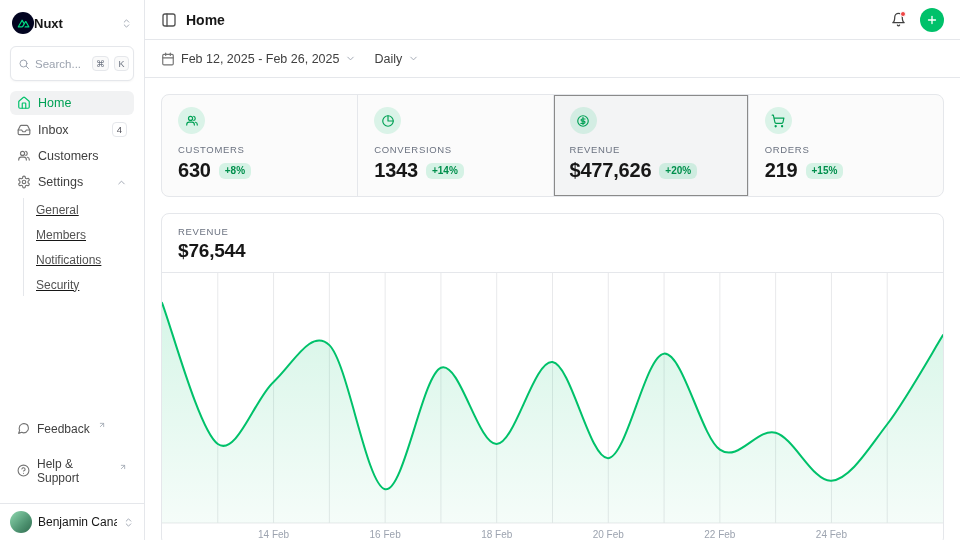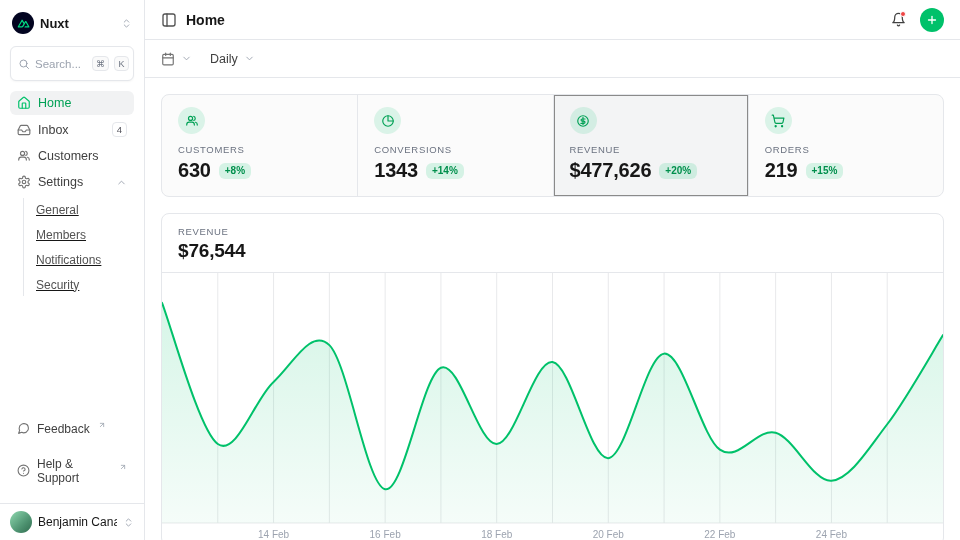--- a/index.html
+++ b/index.html
@@ -6,21 +6,21 @@
   html,body { width:960px; height:540px; overflow:hidden; }
   body {
     font-family:"Liberation Sans","DejaVu Sans",sans-serif;
     background:#fff; color:#171717; font-size:13px;
   }
   .app { display:flex; height:100%; }
 
   
   .sidebar { width:145px; min-width:145px; border-right:1px solid #e5e7eb;
     display:flex; flex-direction:column; padding:8px 10px 0; gap:8px; }
-  .team-row { display:flex; align-items:center; gap:6px; padding:4px 2px; cursor:pointer; border-radius:6px;justify-content:space-between; }
+  .team-row { display:flex; align-items:center; padding:4px 2px; cursor:pointer; border-radius:6px;justify-content:space-between; }
   .logo-circle { width:22px; height:22px; border-radius:50%; background:#020420;
     display:flex; align-items:center; justify-content:center; flex:none; }
   .team-name { font-size:13px; font-weight:700; flex:1; }
   .muted-ic { color:#9ca3af; display:flex; }
 
   .search-box { display:flex; align-items:center; gap:5px; border:1px solid #e5e7eb;
     border-radius:6px; height:35px; padding:0 4px 0 7px; background:#fff;
     box-shadow:0 1px 2px rgba(0,0,0,.04); cursor:text; }
   .search-text { flex:1; font-size:11.5px; color:#9ca3af; white-space:nowrap; overflow:hidden; }
   .kbd { display:inline-flex; align-items:center; justify-content:center; min-width:15px; height:15px;
@@ -262,20 +262,21 @@
     <div class="filterbar">
       <span class="filter-btn">
         <span class="nic">
           <svg width="14" height="14" viewBox="0 0 24 24" fill="none" stroke="currentColor" stroke-width="2" stroke-linecap="round" stroke-linejoin="round">
               <path d="M8 2v4"></path>
               <path d="M16 2v4"></path>
               <rect x="3" y="4" width="18" height="18" rx="2"></rect>
               <path d="M3 10h18"></path>
             </svg>
         </span>
+        <span>Feb 12, 2025 - Feb 26, 2025</span>
         <span class="muted-ic">
           <svg width="11" height="11" viewBox="0 0 24 24" fill="none" stroke="currentColor" stroke-width="2" stroke-linecap="round" stroke-linejoin="round">
               <path d="m6 9 6 6 6-6"></path>
             </svg>
         </span>
       </span>
       <span class="filter-btn">
         <span>Daily</span>
         <span class="muted-ic">
           <svg width="11" height="11" viewBox="0 0 24 24" fill="none" stroke="currentColor" stroke-width="2" stroke-linecap="round" stroke-linejoin="round">

